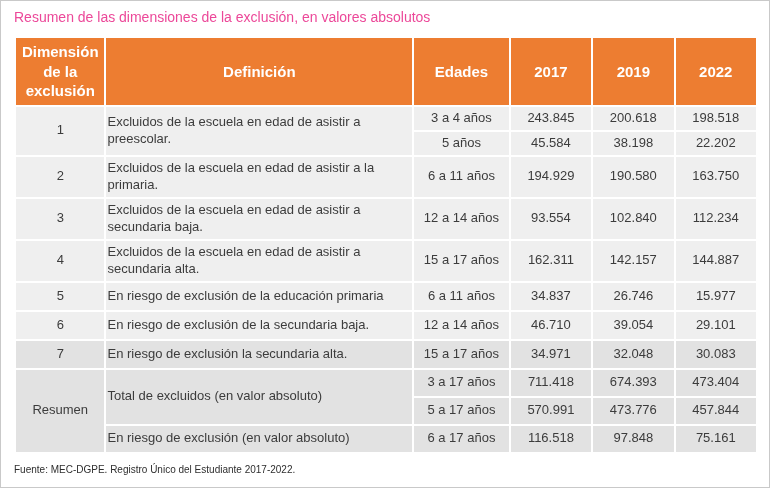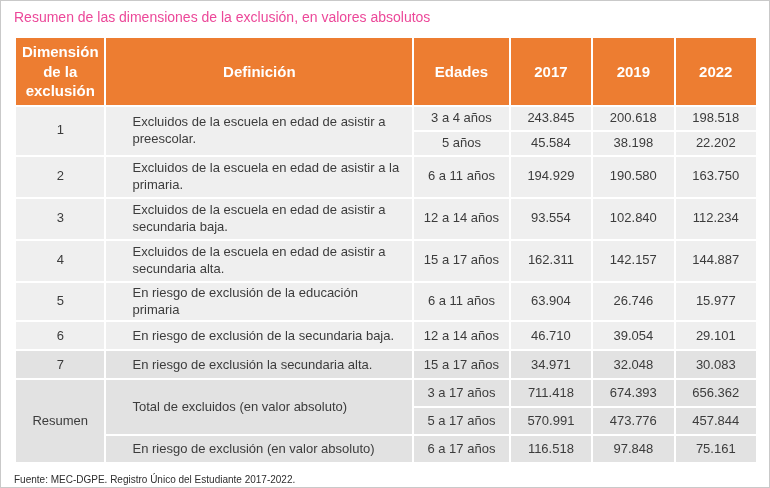--- a/index.html
+++ b/index.html
@@ -44,21 +44,21 @@
   }
   tr.header-row { height: 55px; }
   td {
     font-size: 13px;
     color: #3c3c3c;
     text-align: center;
     vertical-align: middle;
     padding: 2px 6px;
     line-height: 1.3;
   }
-  td.def { text-align: left; padding-left: 26px; }
+  td.def { text-align: left; padding-left: 1px; }
   tr.light > td { background: #EFEFEF; }
   tr.dark  > td { background: #E2E2E2; }
   tr.h23 { height: 23px; }
   tr.h27 { height: 27px; }
   tr.h40 { height: 40px; }
   tr.h26 { height: 26px; }
   .source {
     font-size: 10px;
     color: #2e2e2e;
     margin-top: 9px;
@@ -132,21 +132,21 @@
         <td>15 a 17 años</td>
         <td>162.311</td>
         <td>142.157</td>
         <td>144.887</td>
       </tr>
 
       <tr class="light h27">
         <td>5</td>
         <td class="def">En riesgo de exclusión de la educación primaria</td>
         <td>6 a 11 años</td>
-        <td>63.904</td>
+        <td>34.837</td>
         <td>26.746</td>
         <td>15.977</td>
       </tr>
 
       <tr class="light h27">
         <td>6</td>
         <td class="def">En riesgo de exclusión de la secundaria baja.</td>
         <td>12 a 14 años</td>
         <td>46.710</td>
         <td>39.054</td>
@@ -161,21 +161,21 @@
         <td>32.048</td>
         <td>30.083</td>
       </tr>
 
       <tr class="dark h26">
         <td rowspan="3">Resumen</td>
         <td rowspan="2" class="def">Total de excluidos (en valor absoluto)</td>
         <td>3 a 17 años</td>
         <td>711.418</td>
         <td>674.393</td>
-        <td>656.362</td>
+        <td>473.404</td>
       </tr>
       <tr class="dark h26">
         <td>5 a 17 años</td>
         <td>570.991</td>
         <td>473.776</td>
         <td>457.844</td>
       </tr>
       <tr class="dark h26">
         <td class="def">En riesgo de exclusión (en valor absoluto)</td>
         <td>6 a 17 años</td>

